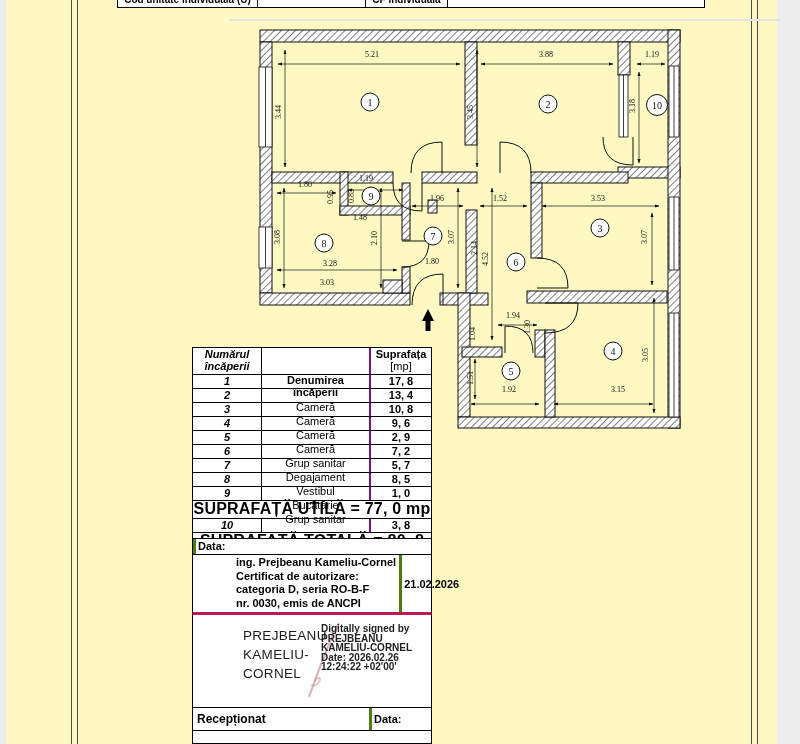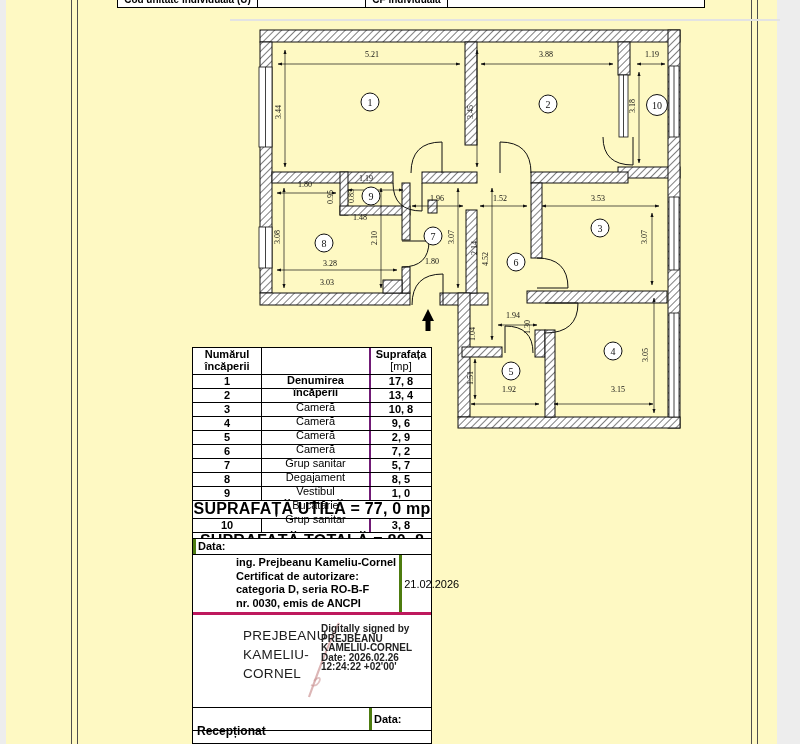--- a/index.html
+++ b/index.html
@@ -17,36 +17,36 @@
   .topstrip{position:absolute;left:117px;top:0;width:588px;height:8px;display:flex;border-bottom:1px solid #000;z-index:2;background:#fff;box-sizing:border-box;}
   .topstrip .cell{height:8px;overflow:hidden;border-left:1px solid #000;box-sizing:border-box;}
   .topstrip .cell:last-child{border-right:1px solid #000;}
   .topstrip .cell span{display:block;margin-top:-6px;font-size:10px;font-weight:bold;white-space:nowrap;text-align:center;}
   
   .tbl{position:absolute;left:192px;width:240px;background:#fff;border:1px solid #000;box-sizing:border-box;z-index:2;font-size:11px;}
   .area-tbl{top:347px;height:192px;}
   .exec-tbl{top:538px;height:206px;border-top:1px solid #000;}
   .hrow{display:flex;height:26px;font-weight:bold;text-align:center;line-height:12px;}
   .trow{display:flex;height:13px;line-height:12.5px;border-top:1px solid #000;text-align:center;}
-  .c0{width:69px;border-right:1px solid #000;font-weight:bold;box-sizing:border-box;}
+  .c0{width:69px;border-right:1px solid #000;font-weight:bold;box-sizing:border-box;font-style:italic;}
   .c1{flex:1;box-sizing:border-box;margin-top:26px;}
   .c2{width:62px;border-left:2px solid #701a75;font-weight:bold;box-sizing:border-box;}
   .totrow{border-top:1px solid #000;height:17px;line-height:16px;text-align:center;font-weight:bold;font-size:16px;letter-spacing:.2px;}
   .erow{display:flex;border-top:1px solid #000;box-sizing:border-box;}
   .erow .lc{flex:1;padding:1px 3px;box-sizing:border-box;}
   .erow .rc{width:62px;border-left:3px solid #4d7c0f;padding:1px 2px;box-sizing:border-box;}
   .b{font-weight:bold;}
   .certlines div{font-weight:bold;line-height:13.5px;white-space:nowrap;padding-left:40px;}
-  .date-cell{display:flex;align-items:center;font-weight:normal;}
+  .date-cell{display:flex;align-items:center;font-weight:bold;}
   .sigrow{position:relative;height:92px;border-top:3px solid #be185d;}
   .signame{position:absolute;left:50px;top:11px;font-size:13.5px;color:#1c1c1c;line-height:19px;letter-spacing:.3px;}
   .sigdetail{position:absolute;left:128px;top:9px;font-size:10px;color:#222;line-height:9.5px;font-weight:bold;}
   .flourish{position:absolute;left:112px;top:6px;z-index:0;}
   .reciprow{height:23px;line-height:21px;}
-  .reciprow .lc{padding-left:4px;font-size:12px;margin-top:12px;}
+  .reciprow .lc{padding-left:4px;font-size:12px;}
   .emptyrow{height:18px;border-top:1px solid #000;}
 </style>
 </head>
 <body>
 
 <div class="page">
 
   <div class="edge l"></div>
   <div class="edge r"></div>
   <div class="vline" style="left:71px"></div>

